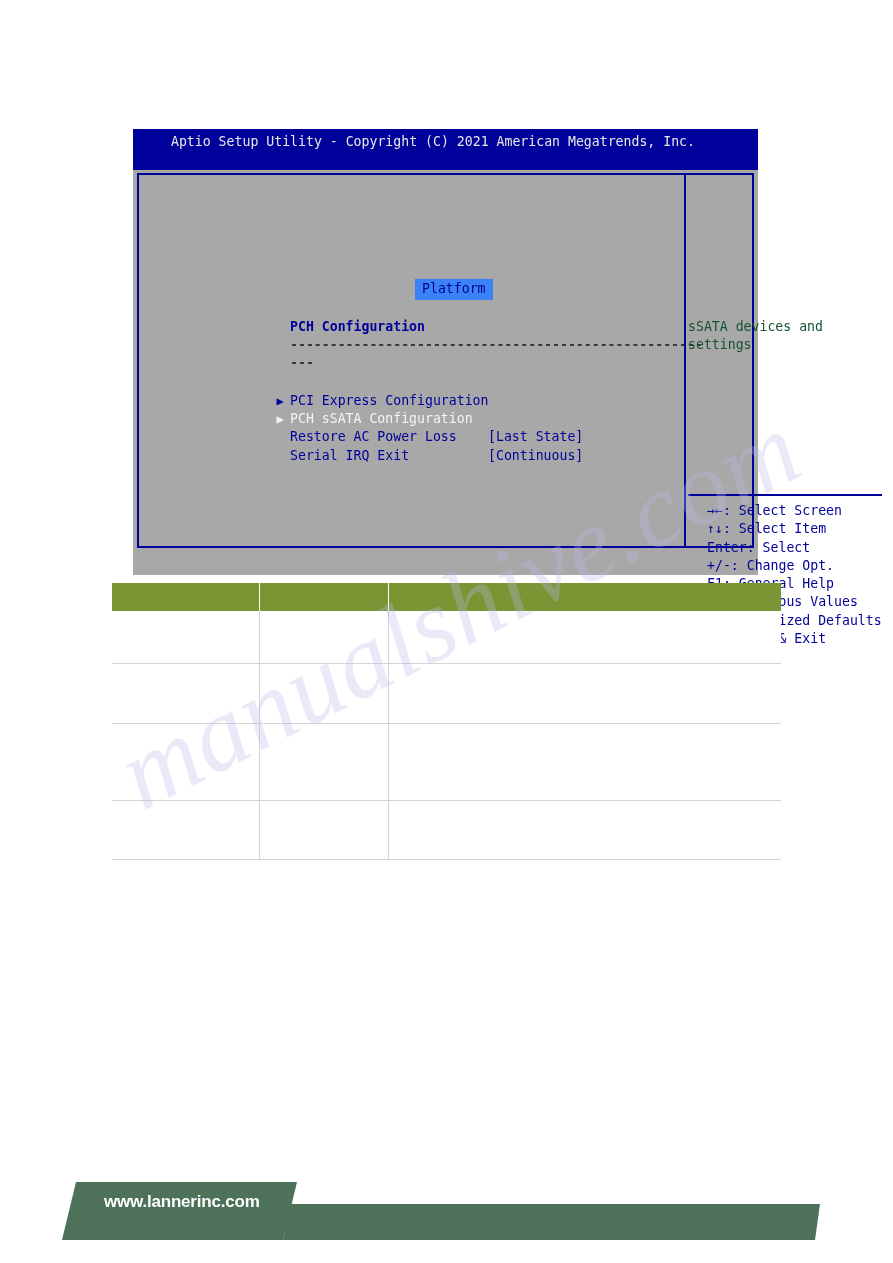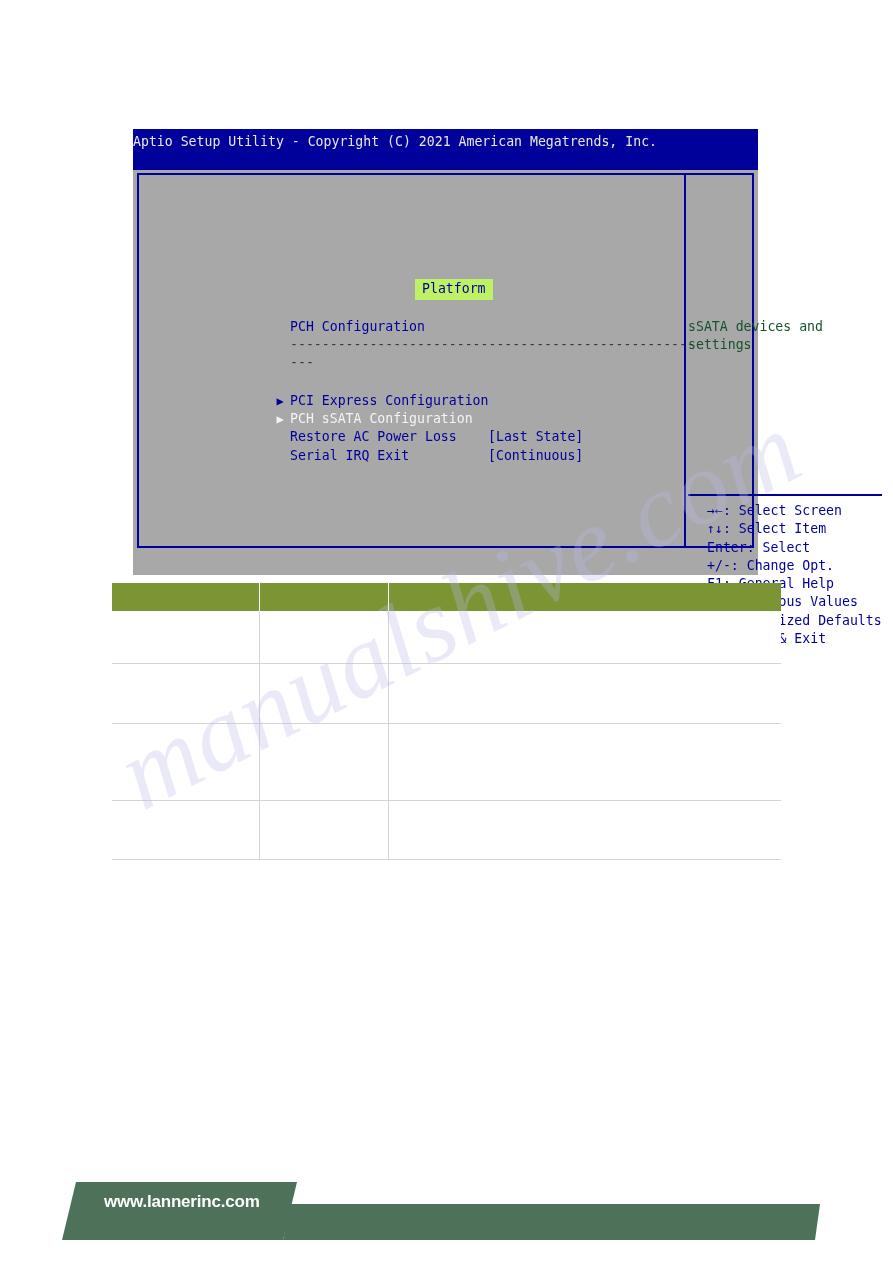--- a/index.html
+++ b/index.html
@@ -51,32 +51,32 @@
     position: absolute;
     left: 0; top: 0;
     width: 625px;
     height: 41px;
     background: #00009a;
   }
   #bios-title {
     position: absolute;
     left: 0; top: 4px;
     width: 562px;
-    text-align: left;
+    text-align: right;
     color: #e8e8e8;
     font-size: 13.2px;
     letter-spacing: 0px;
   }
   #bios-tab {
     position: absolute;
     left: 282px;
     top: 150px;
     height: 18px;
     padding: 1px 7px 2px 7px;
-    background: #bef264;
+    background: #3b82f6;
     color: #00009a;
     font-family: "DejaVu Sans Mono", "Liberation Mono", monospace;
     font-size: 13.2px;
     line-height: 17px;
     z-index: 3;
   }
 
   #bios-body {
     position: absolute;
     left: 0;
@@ -114,20 +114,21 @@
     width: 2px;
     height: 373px;
     background: #00009a;
     z-index: 3;
   }
 
   .bios-line {
     position: absolute;
     white-space: pre;
     color: #00009a;
+    font-weight: bold;
   }
 
   #section-title { left: 157px; top: 189px; }
   #section-rule   { left: 157px; top: 207px; color: #3a3a3a; }
   #section-rule2  { left: 157px; top: 225px; color: #3a3a3a; }
 
   .menu-row {
     position: absolute;
     left: 140px;
     width: 400px;

